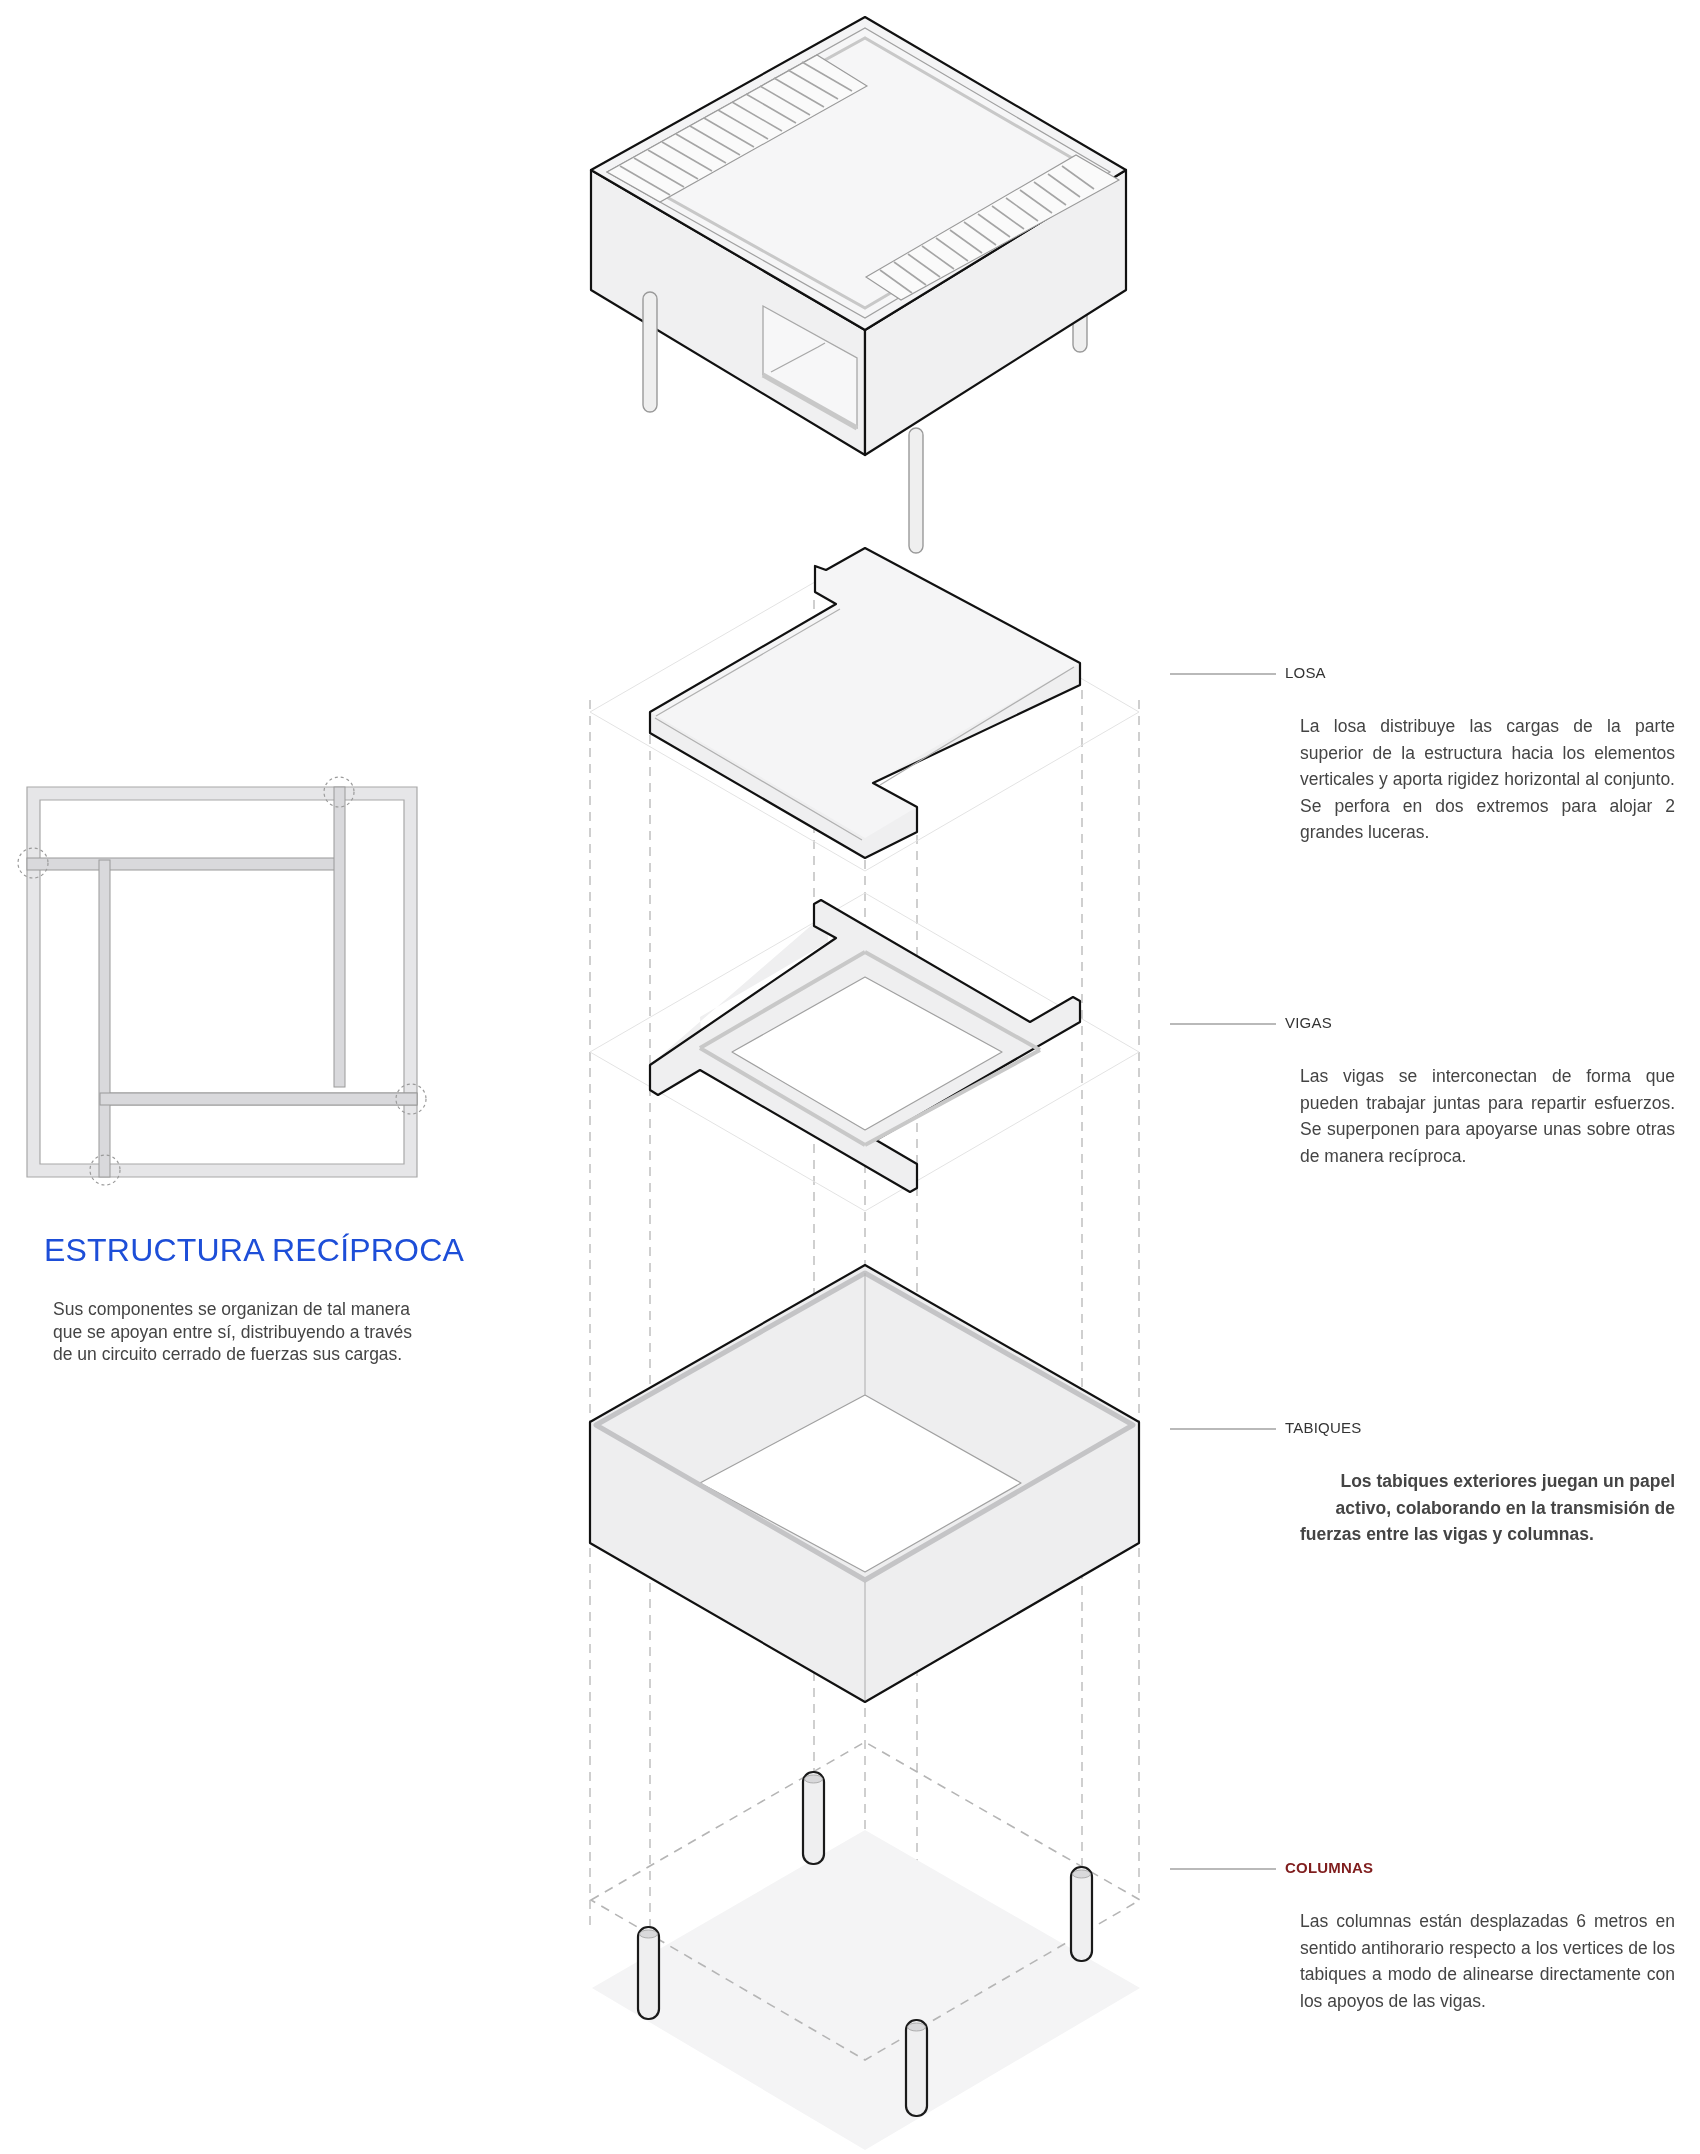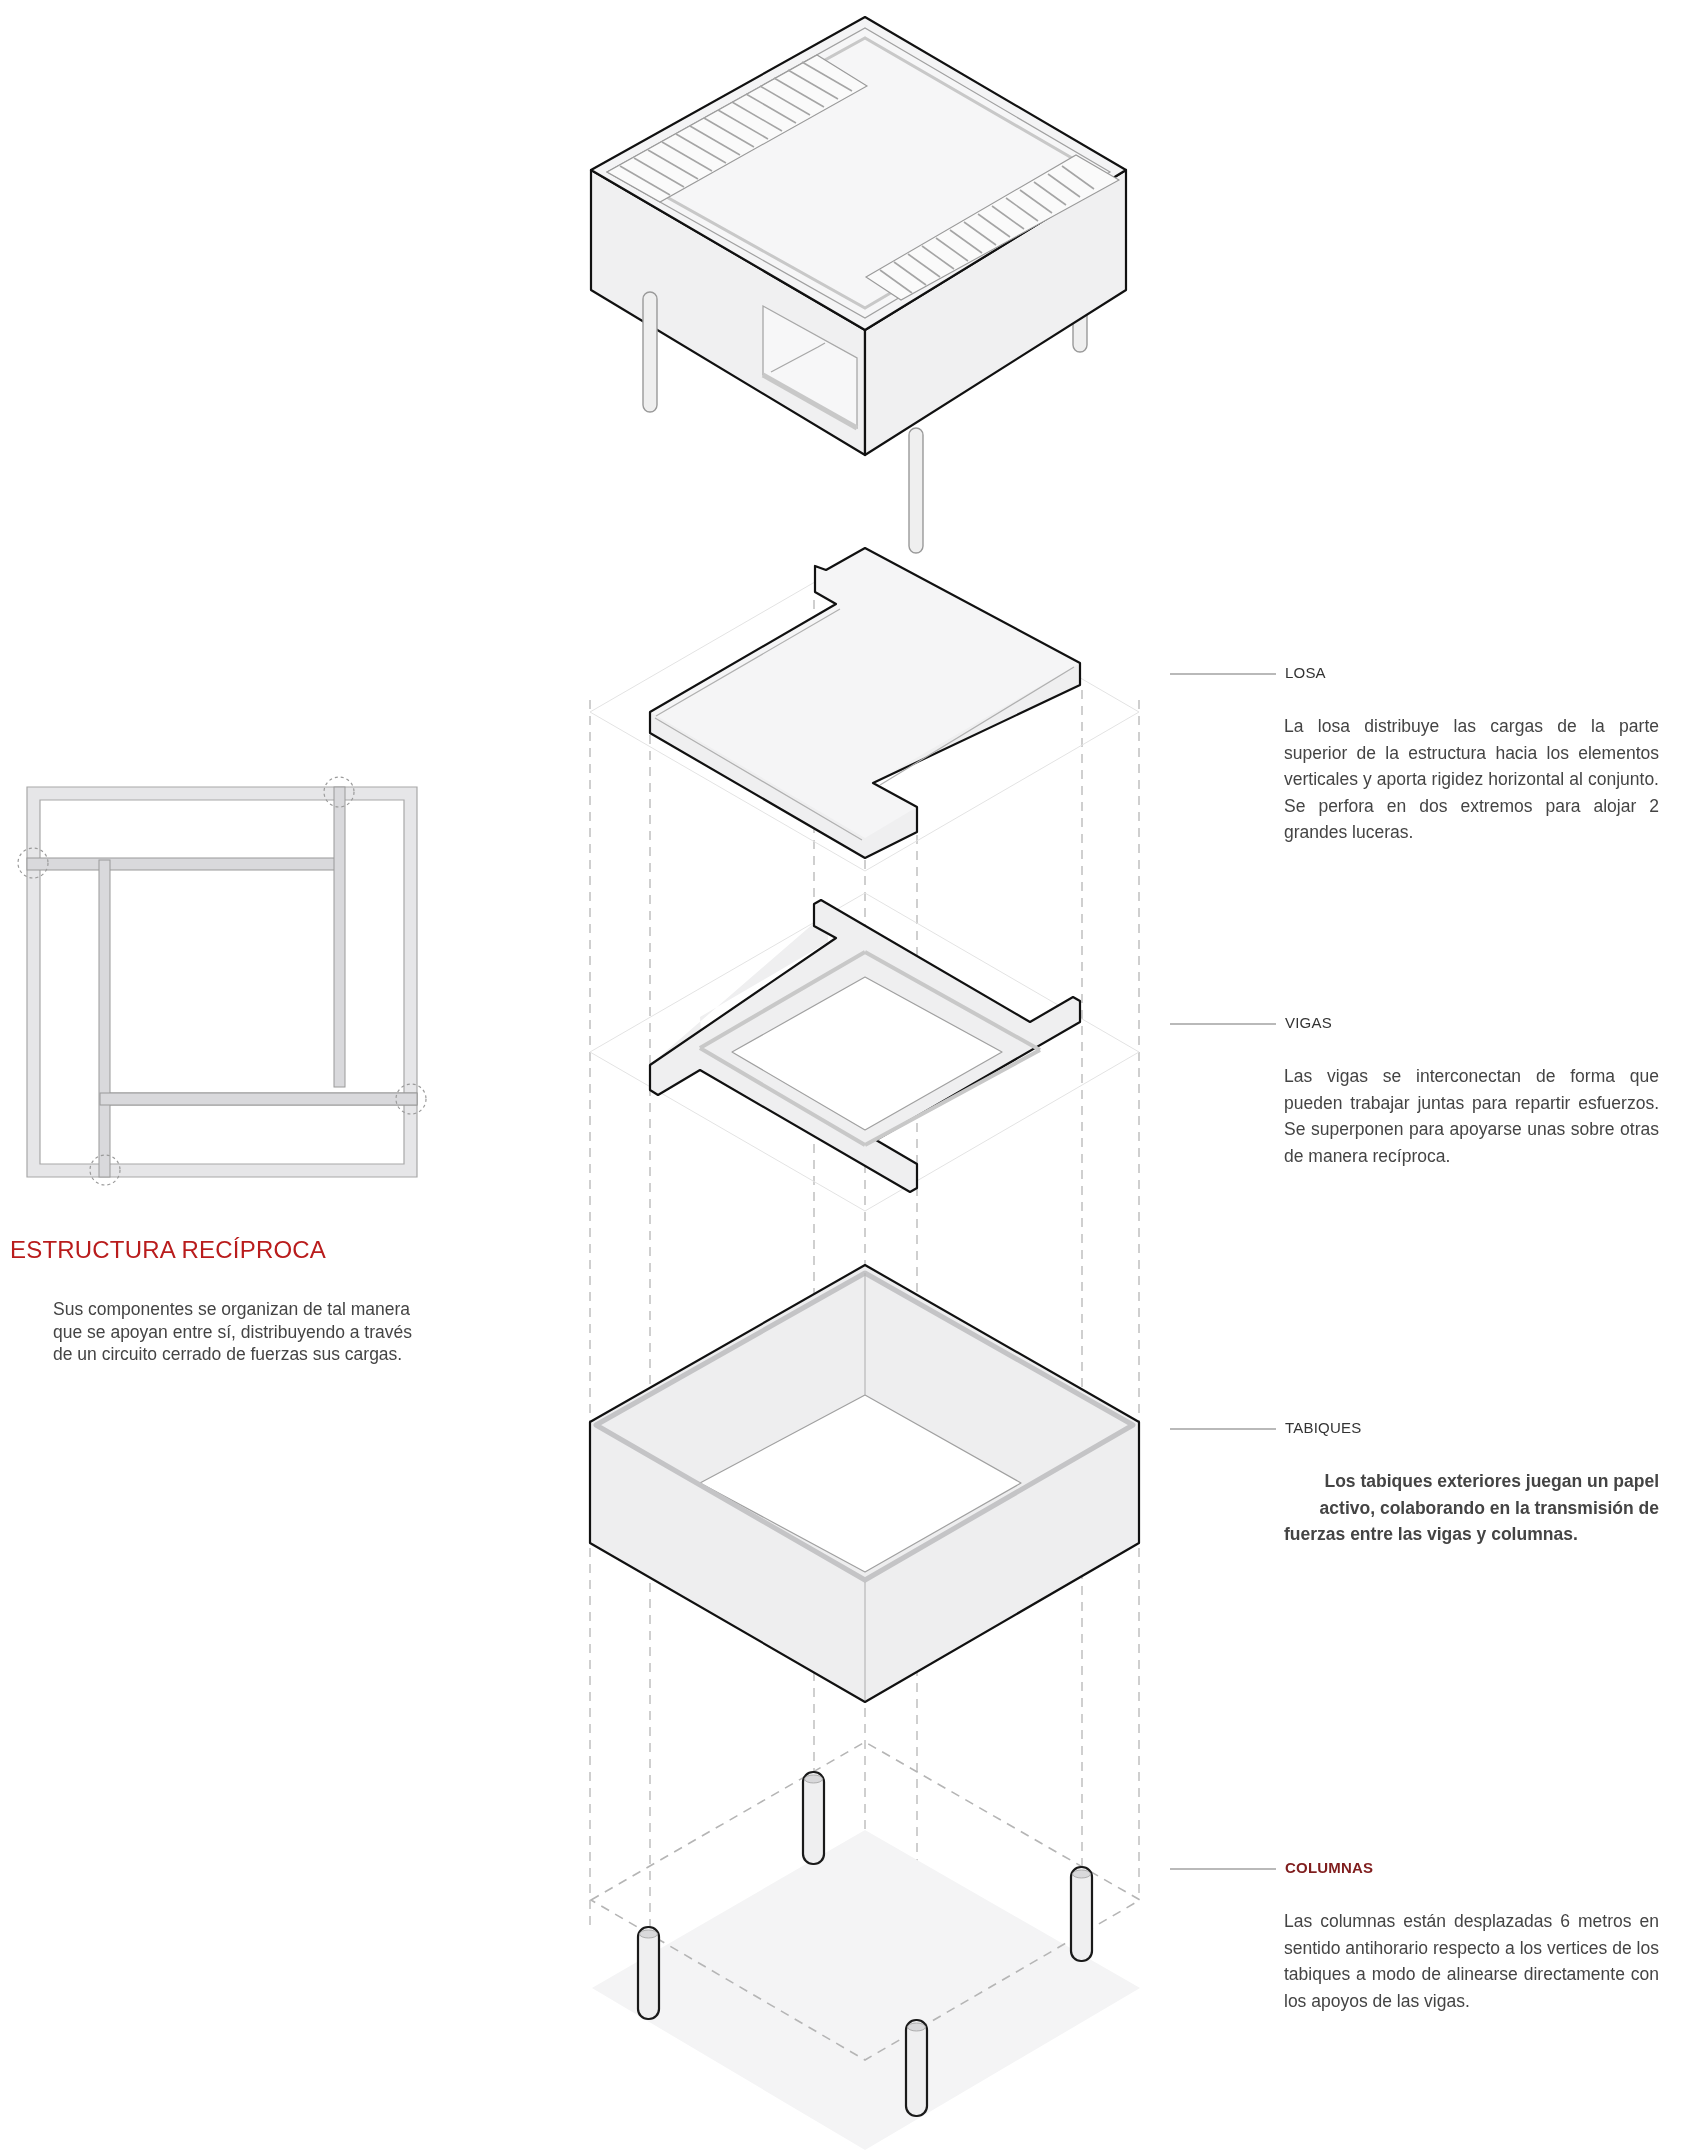--- a/index.html
+++ b/index.html
@@ -3,24 +3,24 @@
 <meta charset="utf-8">
 <style>
   html, body { margin: 0; padding: 0; background: #ffffff; }
   body { width: 1700px; height: 2154px; position: relative; overflow: hidden;
          font-family: "Liberation Sans", "DejaVu Sans", sans-serif; color: #3a3a3a; }
   svg.art { position: absolute; left: 0; top: 0; }
   .callout { position: absolute; left: 1170px; width: 500px; }
   .callout .rule { position: absolute; left: 0; top: 12px; width: 106px; height: 2px; background: #b9b9b9; }
   .callout .label { position: absolute; left: 115px; top: 0; font-size: 15px; line-height: 24px; color: #333; letter-spacing: 0.2px; }
   .callout .label.bold { font-weight: bold; color: #7f1d1d; }
-  .callout .body { position: absolute; left: 114px; top: 52px; width: 375px; font-size: 17.5px; line-height: 26.5px;
+  .callout .body { position: absolute; left: 130px; top: 52px; width: 375px; font-size: 17.5px; line-height: 26.5px;
                    color: #444; text-align: justify; text-align-last: left; }
   .callout .body.left { text-align: right; font-weight: bold; }
-  #intro-title { position: absolute; left: 10px; top: 1235px; font-size: 24px; line-height: 30px; color: #b91c1c; letter-spacing: 0.2px; }
+  #intro-title { position: absolute; left: 44px; top: 1235px; font-size: 32px; line-height: 30px; color: #1d4ed8; letter-spacing: 0.2px; }
   #intro-body { position: absolute; left: 27px; top: 1298px; width: 360px; font-size: 17.5px; line-height: 22.5px; color: #444; margin-left: 26px; }
 </style>
 </head>
 <body>
 
 <svg class="art" width="1700" height="2154" viewBox="0 0 1700 2154">
 
   <g>
 
     <path d="M27 787 H417 V1177 H27 Z M40 800 V1164 H404 V800 Z" fill="#e6e6e8" fill-rule="evenodd" stroke="#a8a8a8" stroke-width="1.2"></path>

